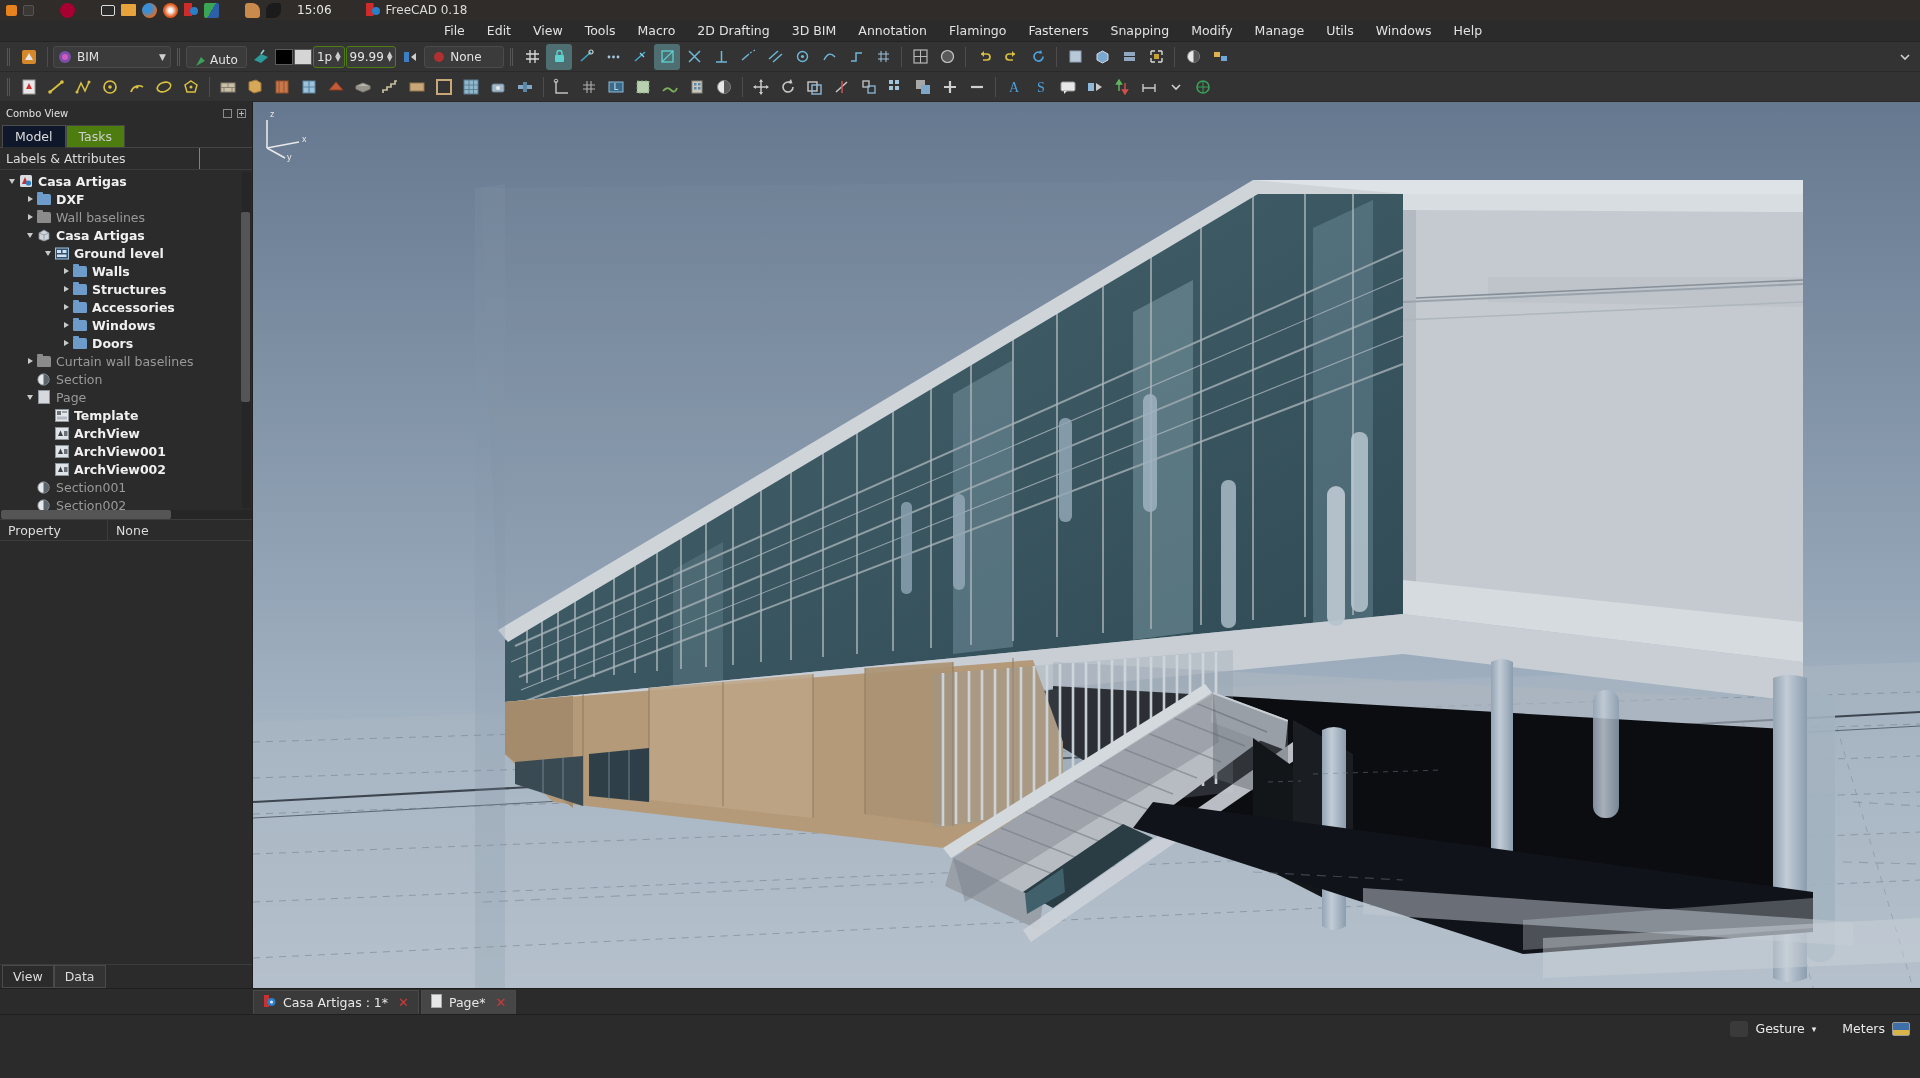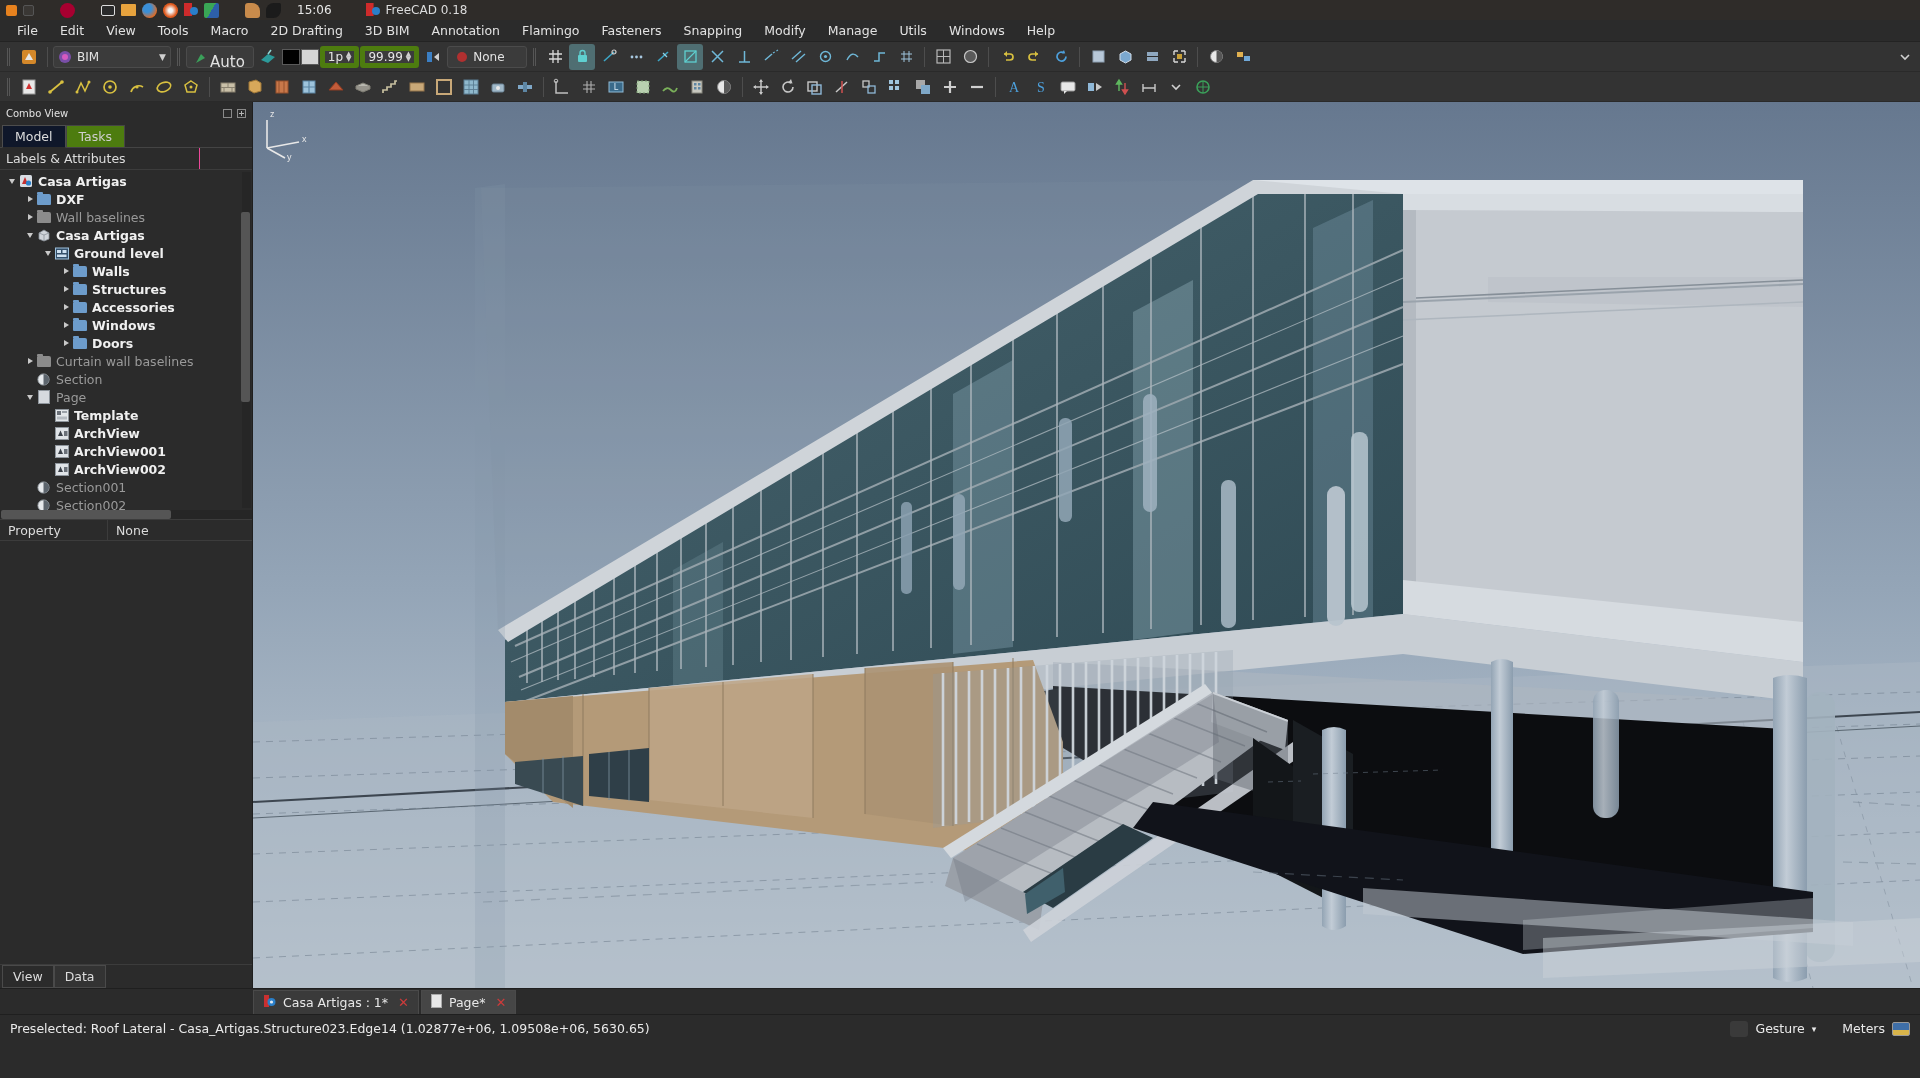--- a/index.html
+++ b/index.html
@@ -17,45 +17,45 @@
   .os-time { margin-left:10px; font-size:12px; color:#e8e8e8; }
   .os-app { margin-left:28px; display:flex; align-items:center; gap:6px; font-size:12px; }
   .fcico { width:14px; height:14px; position:relative; }
   .fcico:before { content:""; position:absolute; left:0; top:0; width:8px; height:13px;
      background:#cf2b2b; clip-path:polygon(0 0,100% 0,100% 100%,0 100%); }
   .fcico:after { content:""; position:absolute; left:6px; top:4px; width:8px; height:8px;
      border-radius:50%; background:#2a7fc9; }
 
   
   .menubar { height:22px; background:#2b2b2b; display:flex; align-items:center;
-    padding-left:6px; gap:0; border-bottom:1px solid #232323; }
+    padding-left:6px; gap:0; border-bottom:1px solid #232323;justify-content:center; }
   .menuitem { color:#e2e2e2; font-size:12.5px; padding:2px 11px; cursor:default;
     white-space:nowrap; }
 
   
   .tbrow { height:30px; background:#333333; display:flex; align-items:center;
     padding:0 2px; gap:1px; border-bottom:1px solid #2a2a2a; }
   .grip { width:7px; height:22px; margin:0 3px; position:relative; flex:none; }
   .grip:before,.grip:after { content:""; position:absolute; top:2px; bottom:2px;
     width:1px; background:#565656; }
   .grip:before { left:2px; } .grip:after { left:4px; }
   .tbtn { width:26px; height:26px; border-radius:3px; display:flex; align-items:center;
     justify-content:center; flex:none; }
   .tbtn svg { display:block; }
   .combo { height:22px; min-width:118px; background:#3b3b3b; border:1px solid #4b4b4b;
     border-radius:3px; display:flex; align-items:center; padding:0 4px; gap:5px;
     color:#e2e2e2; font-size:12px; flex:none; }
   .combo .caret { margin-left:auto; font-size:9px; color:#cfcfcf; }
-  .spinbox { height:22px; background:#3b3b3b; border:5px solid #4d7c0f; border-radius:3px;
+  .spinbox { height:22px; background:#3b3b3b; border:1px solid #4d7c0f; border-radius:3px;
     display:flex; align-items:center; padding:0 3px; color:#e6e6e6; font-size:12px; gap:3px;
     flex:none; }
   .spin-arrows { display:flex; flex-direction:column; line-height:5px; font-size:7px; color:#cfcfcf; }
   .swatch { width:18px; height:16px; border:1px solid #5a5a5a; flex:none; }
   .autobtn { height:22px; background:#3b3b3b; border:1px solid #4b4b4b; border-radius:3px;
-    display:flex; align-items:flex-start; gap:4px; padding:6px 8px; color:#e2e2e2; font-size:15px; flex:none; }
+    display:flex; align-items:flex-end; gap:4px; padding:0 8px; color:#e2e2e2; font-size:12px; flex:none; }
   .nonebtn { height:22px; min-width:80px; background:#3b3b3b; border:1px solid #4b4b4b;
     border-radius:3px; display:flex; align-items:center; gap:5px; padding:0 8px;
     color:#e2e2e2; font-size:12px; flex:none; }
   .tsep { width:1px; height:20px; background:#4d4d4d; margin:0 4px; flex:none; }
   .workarea { display:flex; width:1920px; height:886px; }
 
   
   .leftpanel { width:253px; background:#2b2b2b; display:flex; flex-direction:column;
     border-right:1px solid #1f1f1f; flex:none; }
   .panel-title { height:22px; display:flex; align-items:center; padding:0 6px;
@@ -1165,21 +1165,20 @@
       <span class="x">✕</span>
     </div>
     <div class="dtab" style="background: rgb(70, 70, 70);">
       <span><span class="pgico" style="display:inline-block"></span></span>
       <span>Page*</span>
       <span class="x">✕</span>
     </div>
   </div>
 
 <div class="statusbar">
-  <span>Preselected: Roof Lateral - Casa_Artigas.Structure023.Edge14 (1.02877e+06, 1.09508e+06, 5630.65)</span>
   <span class="status-right">
     <span class="gesture">
       <span style="width:18px;height:16px;border-radius:3px;background:#3a3a3a;display:inline-block;"></span>
       <span>Gesture</span>
       <span style="font-size:9px;">▾</span>
     </span>
     <span class="unitbox">
       <span>Meters</span>
       <span class="monitor"></span>
     </span>

